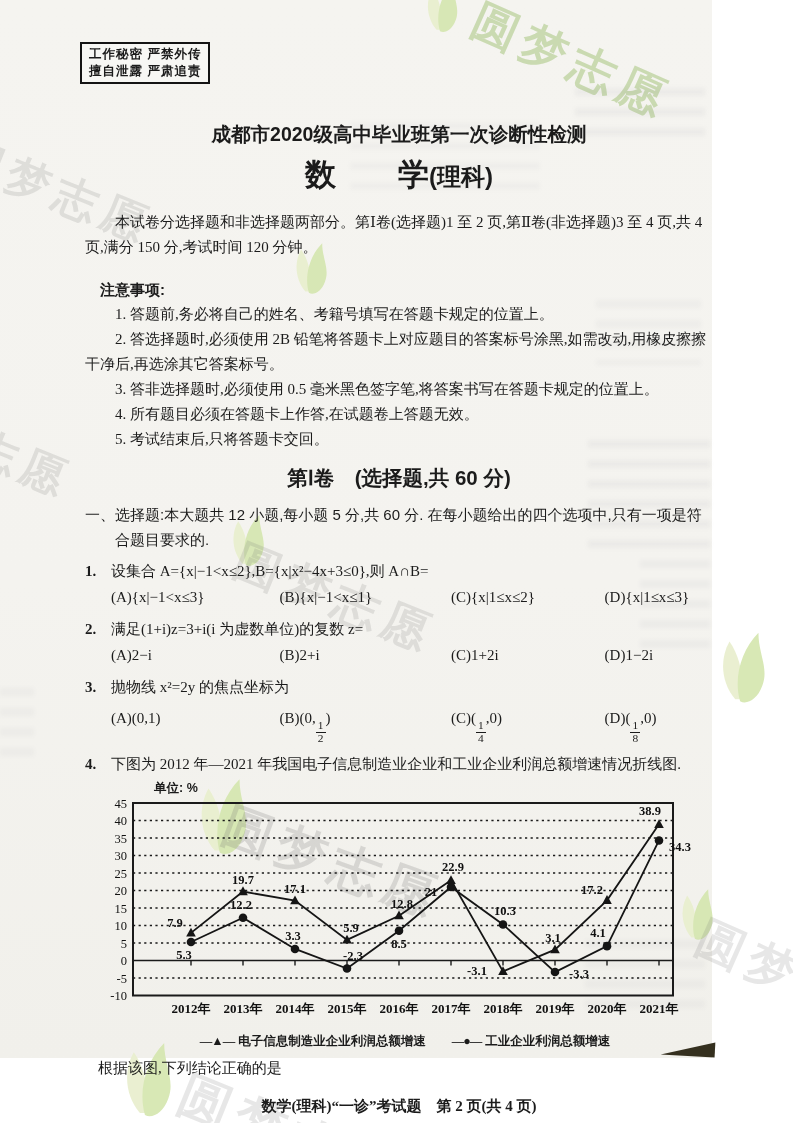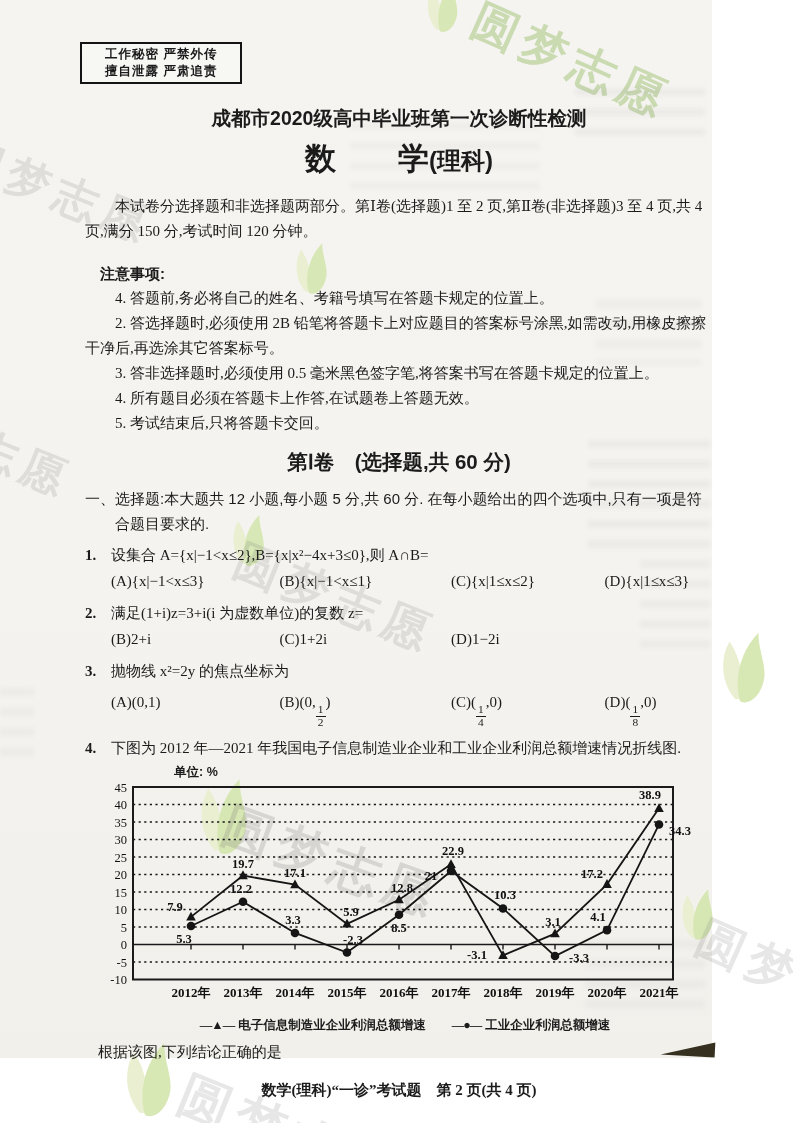--- a/index.html
+++ b/index.html
@@ -13,21 +13,21 @@
   .wm{position:absolute;font-family:"Liberation Sans","DejaVu Sans",sans-serif;font-weight:700;
       letter-spacing:7px;color:rgba(110,110,110,.17);transform-origin:left top;white-space:nowrap;}
   .wm.green{color:rgba(165,196,125,.55);}
   
   .smudge{position:absolute;opacity:.5;filter:blur(2px);
           background:repeating-linear-gradient(180deg,rgba(120,122,134,.14) 0 8px,rgba(0,0,0,0) 8px 20px);}
   .corner-fold{position:absolute;left:661px;top:1041px;width:0;height:0;
                border-left:54px solid transparent;border-bottom:15px solid #35301f;transform:rotate(3deg);}
   
   .content{position:absolute;left:85px;top:0;width:628px;font-size:15px;line-height:25px;}
-  .stamp{display:inline-block;margin:42px 0 0 -5px;border:2.5px solid #141414;padding:2px 23px;
+  .stamp{display:inline-block;margin:42px 0 16px -5px;border:2.5px solid #141414;padding:2px 7px;
          font-family:"Liberation Sans","DejaVu Sans",sans-serif;font-weight:700;font-size:12.5px;
          line-height:17px;letter-spacing:1px;background:rgba(255,255,255,.25);}
   .title1{margin-top:22px;text-align:center;font-family:"Liberation Sans","DejaVu Sans",sans-serif;
           font-weight:700;font-size:19.5px;line-height:24px;}
   .title2{margin-top:9px;text-align:center;font-family:"Liberation Sans","DejaVu Sans",sans-serif;
           font-weight:700;font-size:31px;line-height:40px;}
   .title2 .suffix{font-size:24px;}
   .intro{margin:13px 0 0;text-indent:2em;}
   .notes-title{margin:17px 0 0;font-family:"Liberation Sans","DejaVu Sans",sans-serif;font-weight:700;text-indent:1em;}
   .note{margin:0;text-indent:2em;}
@@ -39,21 +39,21 @@
   .qnum{width:26px;font-weight:700;flex:0 0 26px;}
   .qbody{flex:1;min-width:0;}
   .opts{display:grid;grid-template-columns:28% 28.5% 25.5% 18%;margin-top:1px;}
   .opt{white-space:nowrap;}
   .q3 .opts{line-height:34px;}
   .frac{display:inline-flex;flex-direction:column;vertical-align:-0.55em;line-height:1.05;
         font-size:0.76em;text-align:center;}
   .frac .fn{border-bottom:1.3px solid currentColor;padding:0 2px;}
   
   .chart-block{margin-left:-14px;margin-top:4px;}
-  .unit-label{margin-left:77px;font-weight:700;font-size:12.5px;line-height:15px;
+  .unit-label{margin-left:57px;font-weight:700;font-size:12.5px;line-height:15px;
               font-family:"Liberation Sans","DejaVu Sans",sans-serif;}
   #chart-svg{display:block;}
   #chart-svg .ax{font:12.5px "Liberation Serif","DejaVu Serif",serif;fill:#111;}
   #chart-svg .xl{font-weight:700;font-size:13px;}
   #chart-svg .dl{font:700 12.5px "Liberation Serif","DejaVu Serif",serif;fill:#101010;}
   .legend{display:flex;justify-content:center;gap:26px;font-size:12.5px;font-weight:700;
           line-height:17px;margin-top:1px;}
   .lg-item{display:inline-flex;align-items:center;gap:4px;white-space:nowrap;}
   .lg-marker{letter-spacing:-1px;}
   .conclusion{margin:6px 0 0 13px;}
@@ -120,21 +120,21 @@
       <div>工作秘密 严禁外传</div>
       <div>擅自泄露 严肃追责</div>
     </div>
 
     <div class="title1">成都市2020级高中毕业班第一次诊断性检测</div>
     <div class="title2"><span>数　　学</span><span class="suffix">(理科)</span></div>
 
     <p class="intro">本试卷分选择题和非选择题两部分。第Ⅰ卷(选择题)1 至 2 页,第Ⅱ卷(非选择题)3 至 4 页,共 4 页,满分 150 分,考试时间 120 分钟。</p>
     <p class="notes-title">注意事项:</p>
     <div>
-        <p class="note">4. 答题前,务必将自己的姓名、考籍号填写在答题卡规定的位置上。</p>
+        <p class="note">1. 答题前,务必将自己的姓名、考籍号填写在答题卡规定的位置上。</p>
         <p class="note">2. 答选择题时,必须使用 2B 铅笔将答题卡上对应题目的答案标号涂黑,如需改动,用橡皮擦擦干净后,再选涂其它答案标号。</p>
         <p class="note">3. 答非选择题时,必须使用 0.5 毫米黑色签字笔,将答案书写在答题卡规定的位置上。</p>
         <p class="note">4. 所有题目必须在答题卡上作答,在试题卷上答题无效。</p>
         <p class="note">5. 考试结束后,只将答题卡交回。</p>
       </div>
 
     <div class="sec-title">第Ⅰ卷　(选择题,共 60 分)</div>
     <p class="hang">一、选择题:本大题共 12 小题,每小题 5 分,共 60 分. 在每小题给出的四个选项中,只有一项是符合题目要求的.</p>
 
     <div class="q">
@@ -148,20 +148,21 @@
             <span class="opt">(D){x|1≤x≤3}</span>
           </div>
       </div>
     </div>
 
     <div class="q">
       <span class="qnum">2.</span>
       <div class="qbody">
         <div>满足(1+i)z=3+i(i 为虚数单位)的复数 z=</div>
         <div class="opts">
+            <span class="opt">(A)2−i</span>
             <span class="opt">(B)2+i</span>
             <span class="opt">(C)1+2i</span>
             <span class="opt">(D)1−2i</span>
           </div>
       </div>
     </div>
 
     <div class="q q3">
       <span class="qnum">3.</span>
       <div class="qbody">

